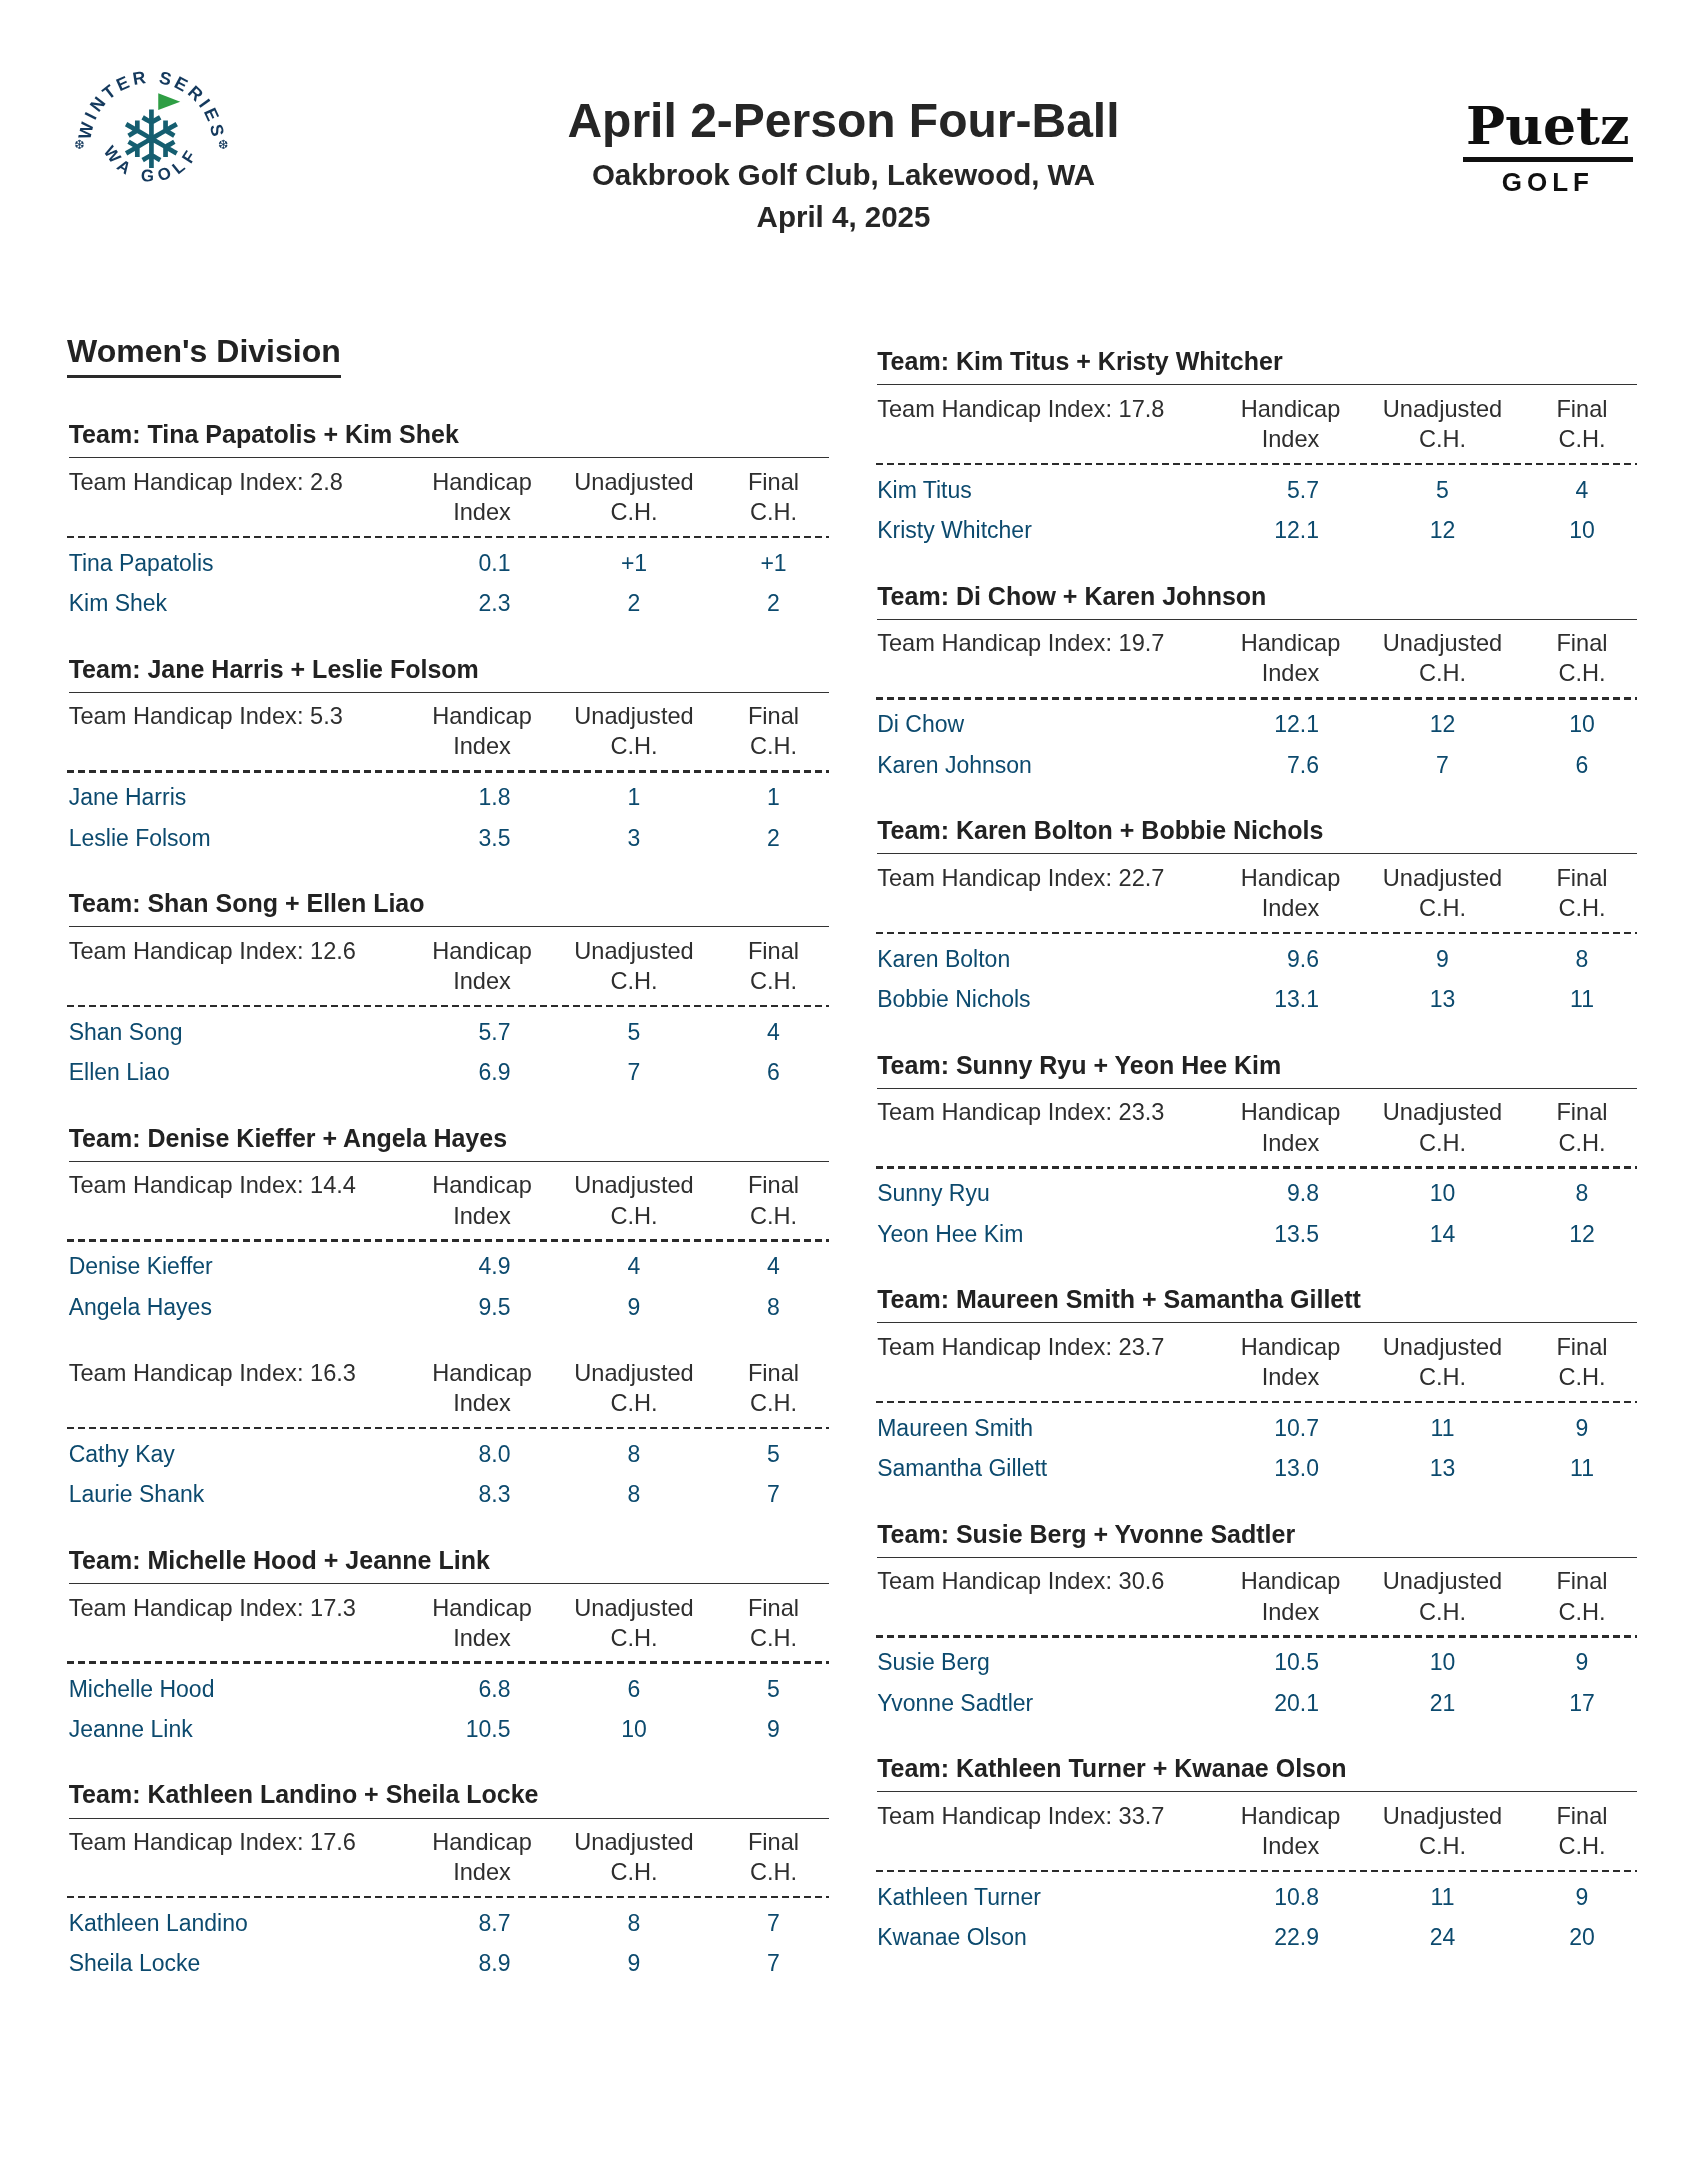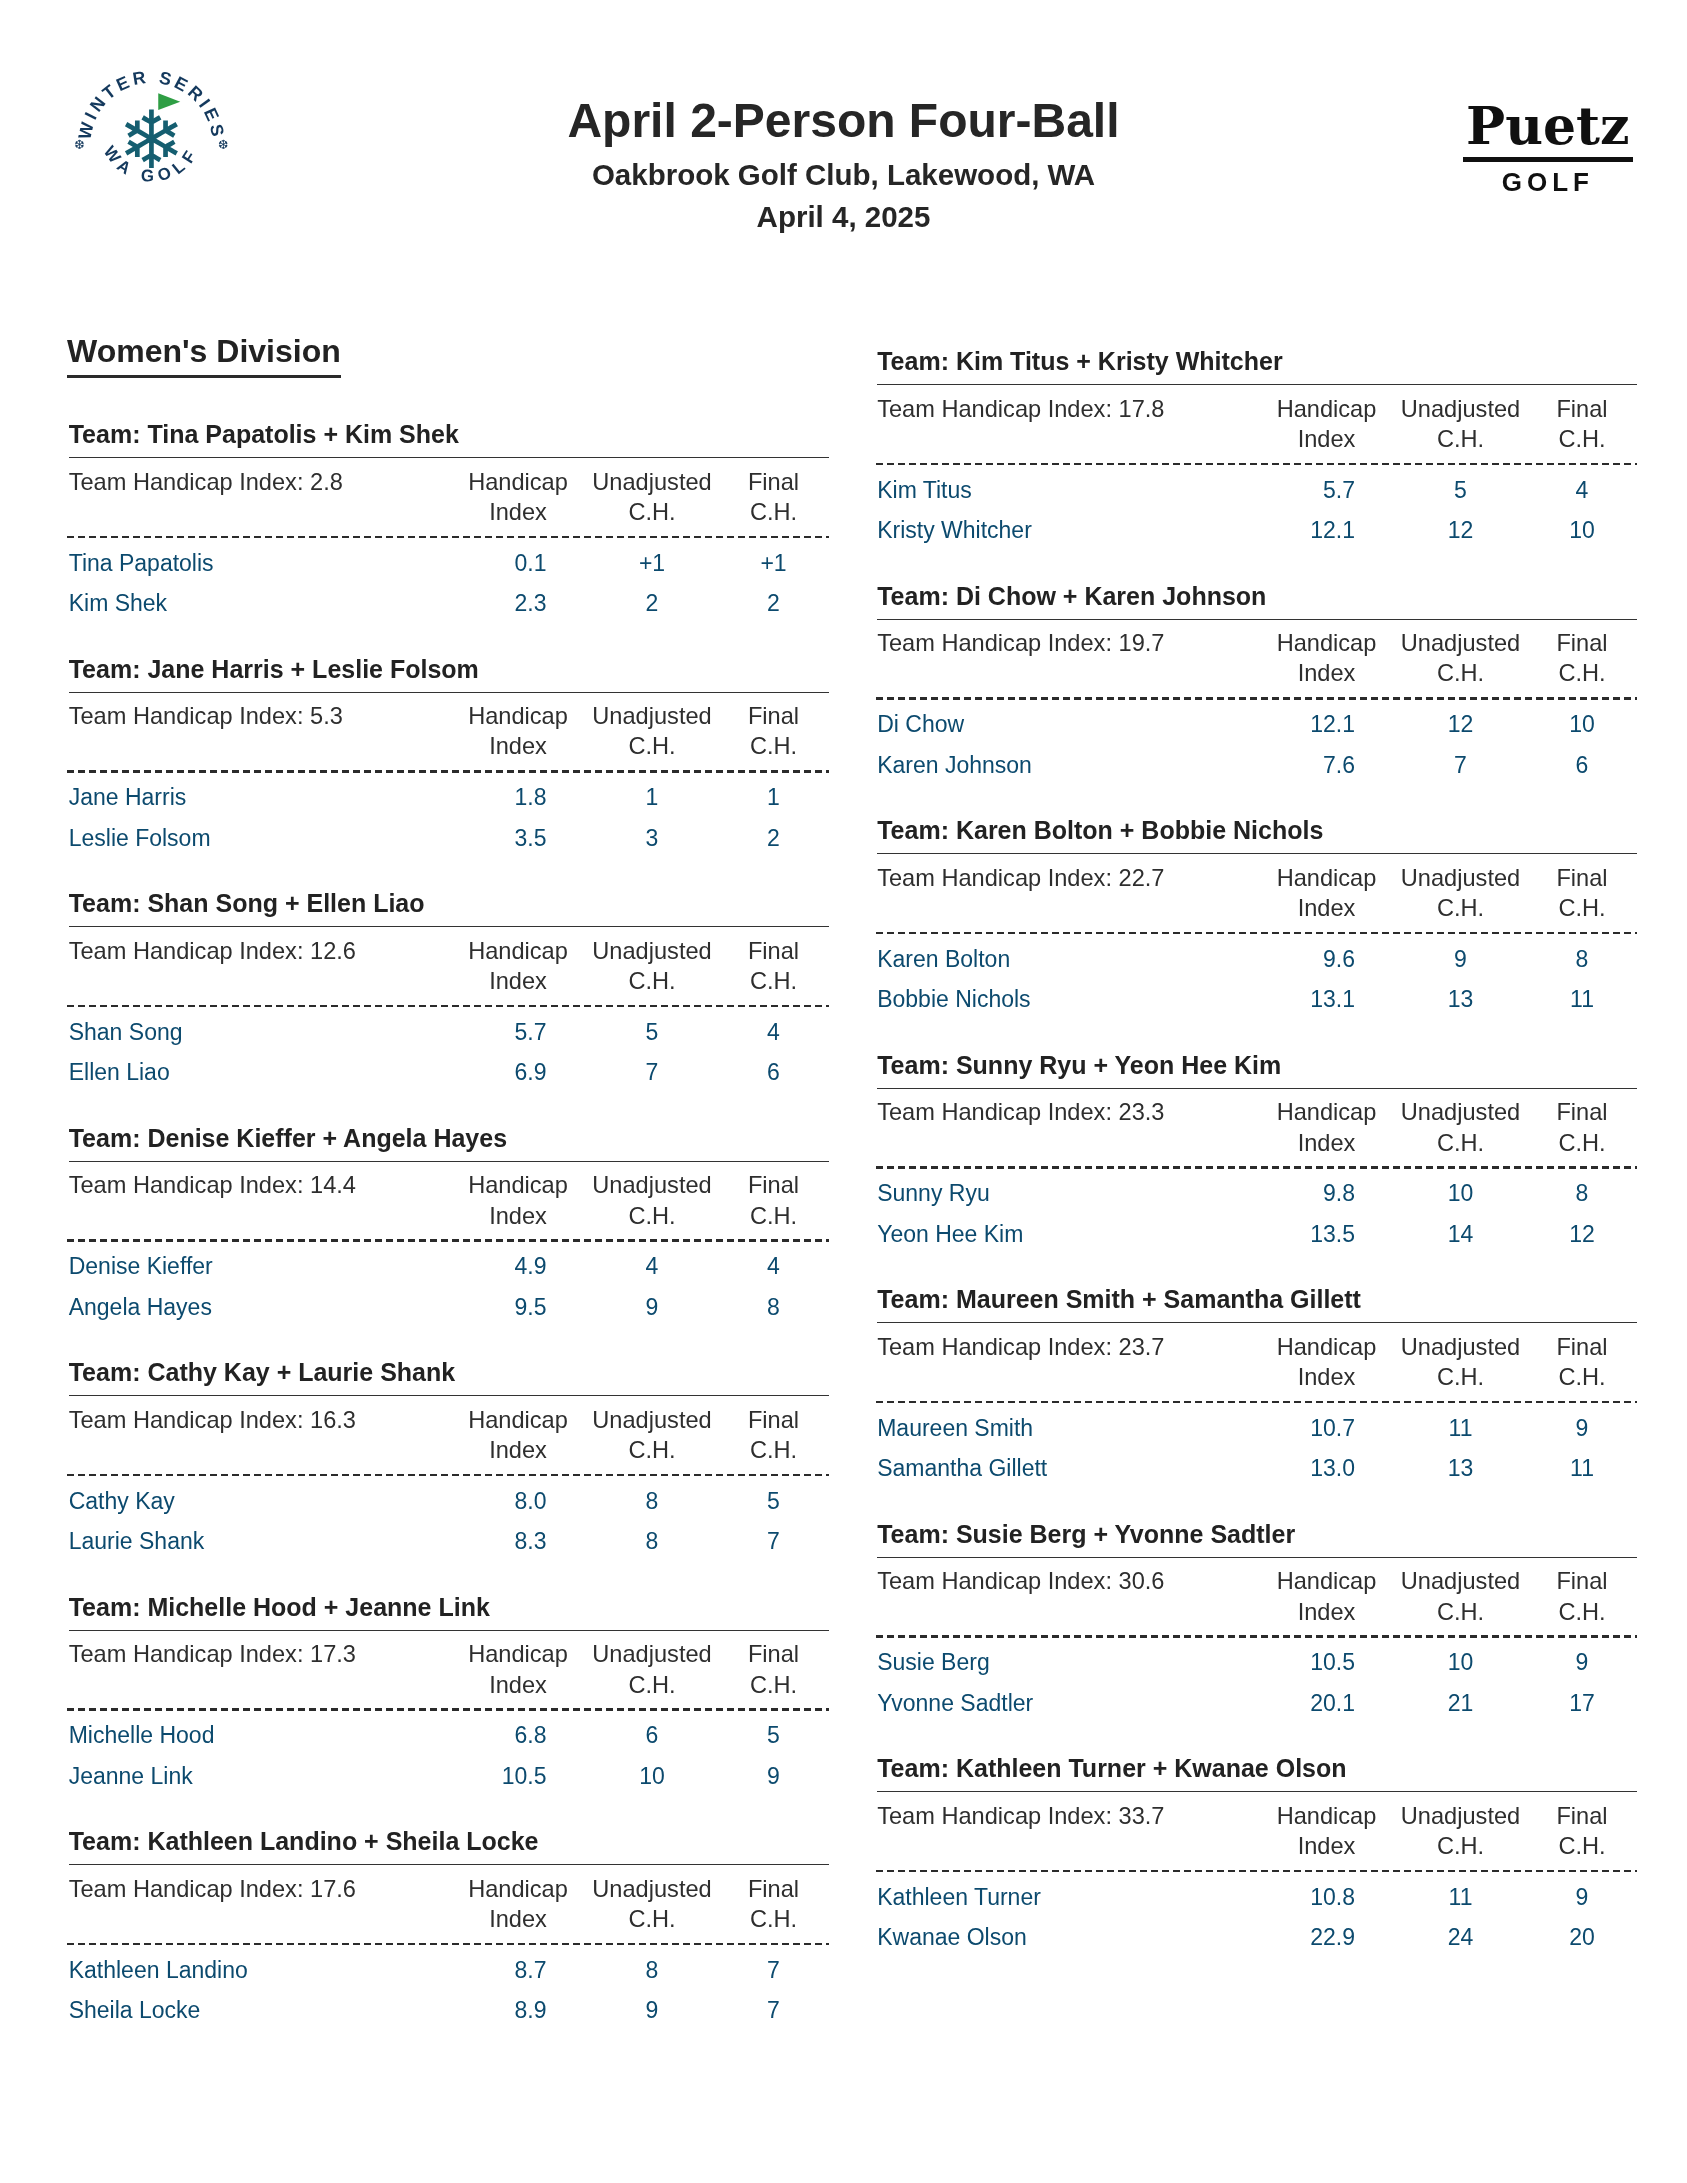--- a/index.html
+++ b/index.html
@@ -68,20 +68,21 @@
     font-weight: bold;
     color: #222222;
     padding-bottom: 8.4px;
     border-bottom: 1.7px solid #333333;
     margin-left: 1.7px;
   }
   .row4 {
     display: grid;
     grid-template-columns: 1fr 135px 133px 110px;
     align-items: start;
+    gap: 18px;
   }
   .team-header {
     font-size: 23.6px;
     color: #2e2e2e;
     line-height: 1.28;
     margin-top: 8.4px;
   }
   .thi { white-space: nowrap; padding-left: 1.7px; }
   .colhead { text-align: center; }
 
@@ -295,24 +296,20 @@
               <div class="row4 player-row">
                 <div class="name">Angela Hayes</div>
                 <div class="idx">9.5</div>
                 <div class="ctr">9</div>
                 <div class="ctr">8</div>
               </div>
             </div>
   </section>
 
   <section class="team">
-    <div class="team-title">
-      <span>Team:</span>
-      <span>Cathy Kay + Laurie Shank</span>
-    </div>
     <div class="row4 team-header">
       <div class="thi">
         <span>Team Handicap Index:</span>
         <span>16.3</span>
       </div>
       <div class="colhead">
         <div>Handicap</div>
         <div>Index</div>
       </div>
       <div class="colhead">

